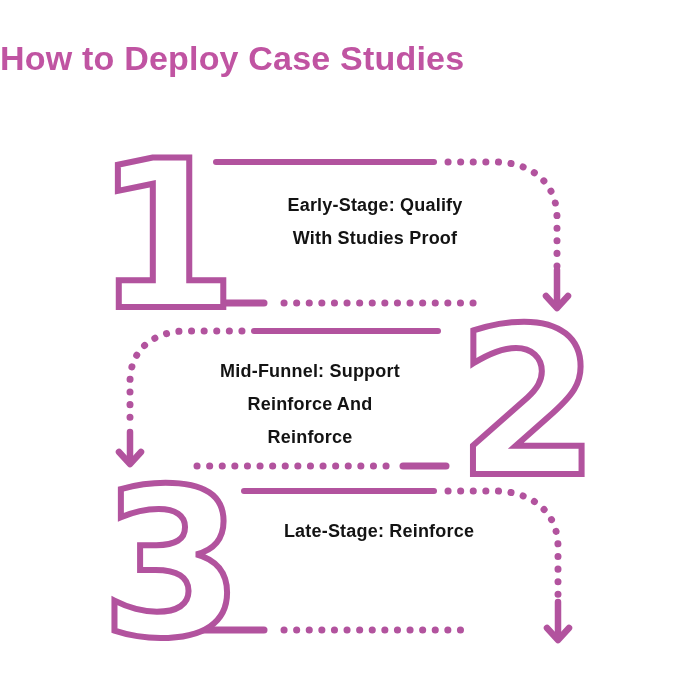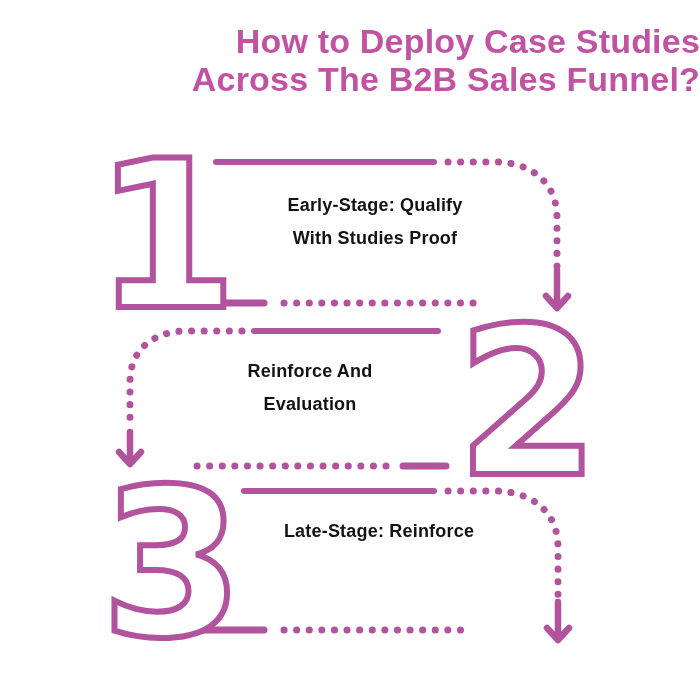--- a/index.html
+++ b/index.html
@@ -4,22 +4,22 @@
 <style>
   html,body{margin:0;padding:0;background:#ffffff;}
   .canvas{
     position:relative;
     width:700px;height:700px;
     background:var(--background,#fff);
     overflow:hidden;
     font-family:"Liberation Sans", sans-serif;
   }
   .title{
-    position:absolute;left:0;top:22px;width:700px;
-    text-align:right;
+    position:absolute;left:0;top:39px;width:700px;
+    text-align:left;
     color:var(--title,#c054a2);
     font-size:34px;line-height:38px;font-weight:800;
     letter-spacing:.2px;
   }
   .flow-svg{position:absolute;left:0;top:0;}
   .solid{stroke:var(--accent,#b2539e);stroke-width:6;fill:none;stroke-linecap:round;}
   .solid.thick{stroke-width:7;}
   .dots{stroke:var(--accent,#b2539e);stroke-width:7;fill:none;stroke-linecap:round;stroke-dasharray:0.1 12.5;}
   .arrow{stroke:var(--accent,#b2539e);stroke-width:6.5;fill:none;stroke-linecap:round;stroke-linejoin:round;}
   .num{
@@ -38,21 +38,20 @@
   .step2-label{left:160px;top:355px;width:300px;}
   .step3-label{left:223px;top:515px;width:312px;}
 </style>
 </head>
 <body>
 
 <div class="canvas">
 
   <div class="title">
     <div>How to Deploy Case Studies</div>
-    <div>Across The B2B Sales Funnel?</div>
   </div>
 
   <svg class="flow-svg" width="700" height="700" viewBox="0 0 700 700">
 
     <path class="solid" d="M216 162 H434"></path>
     <path class="dots" d="M448 162 H497 C531 163 557 182 557 218 V266"></path>
     <path class="arrow" d="M557 270 V306"></path>
     <path class="arrow" d="M546 296 L557 308 L568 296"></path>
     <path class="solid thick" d="M165 303 H264"></path>
     <path class="dots" d="M284 303 H474"></path>
@@ -74,21 +73,22 @@
     <path class="dots" d="M284 630 H472"></path>
     <text class="num" x="172" y="635">3</text>
   </svg>
 
   <div class="step-label step1-label">
     <div>Early-Stage: Qualify</div>
     <div>With Studies Proof</div>
   </div>
 
   <div class="step-label step2-label">
+    <div>Mid-Funnel: Support</div>
     <div>Reinforce And</div>
-    <div>Evaluation</div>
+    <div>Reinforce</div>
   </div>
 
   <div class="step-label step3-label">
     <div>Late-Stage: Reinforce</div>
   </div>
 
 </div>
 
 </body></html>

